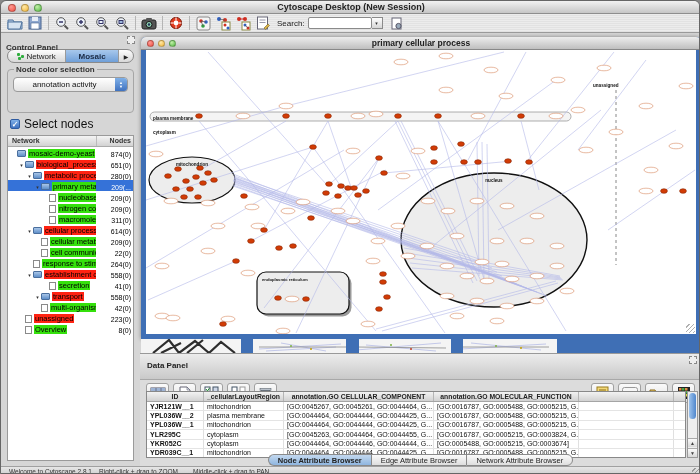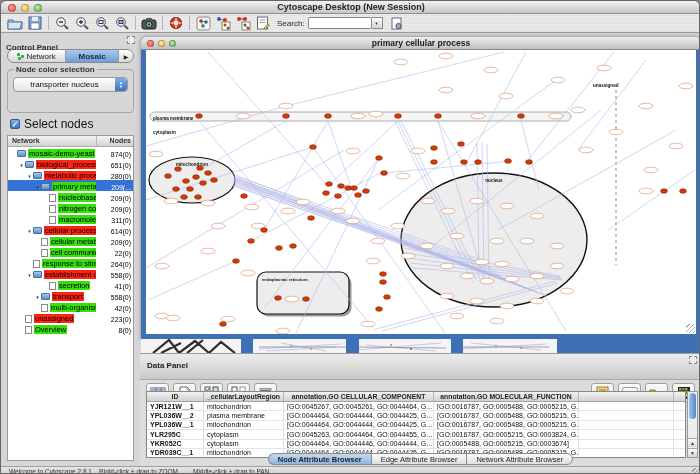--- a/index.html
+++ b/index.html
@@ -89,21 +89,21 @@
   .dspacer { flex:1; }
   .dtable { position:absolute; left:6px; top:38px; width:540px; height:67px; background:#fff; border:1px solid #888; overflow:hidden; }
   .dthead { display:flex; height:10px; background:linear-gradient(#f2f2f2,#d2d2d2); border-bottom:1px solid #a5a5a5; font-size:6.8px; font-weight:bold; color:#222; }
   .dthead .hc { border-right:1px solid #b5b5b5; text-align:center; overflow:hidden; white-space:nowrap; padding-top:1px; }
   .drow { display:flex; height:9.4px; font-size:7px; color:#111; border-bottom:0.5px solid #e4e4e4; }
   .drow .dc { border-right:1px solid #e0e0e0; overflow:hidden; white-space:nowrap; padding:0.5px 0 0 3px; }
   .drow .dc.id { font-weight:bold; }
   .dscroll { position:absolute; right:3px; top:38px; width:11px; height:67px; border:1px solid #999; background:#eee; }
   .dscroll .thumb { position:absolute; left:1px; top:1px; width:7px; height:26px; border-radius:4px; background:linear-gradient(90deg,#9ec4ee,#4f86cc); }
   .dscroll .ar { position:absolute; left:0; width:9px; height:9px; font-size:5px; color:#444; text-align:center; line-height:9px; background:linear-gradient(#fafafa,#d8d8d8); border-top:1px solid #aaa; }
-  .btabs { position:absolute; left:139px; top:452px; width:561px; height:13px; display:flex; align-items:flex-start; justify-content:center; }
+  .btabs { position:absolute; left:139px; top:452px; width:561px; height:13px; display:flex; align-items:center; justify-content:center; }
   .btab { height:12px; font-size:7.5px; color:#222; padding:1px 9px 0; border:1px solid #8a8a8a; border-right:none; background:linear-gradient(#fbfbfb,#dedede); }
   .btab:first-child { border-radius:6px 0 0 6px; }
   .btab:last-child { border-radius:0 6px 6px 0; border-right:1px solid #8a8a8a; }
   .btab.sel { background:linear-gradient(#c3d8ef,#8fb6e0); font-weight:bold; }
   
   .statusbar { position:absolute; left:0; top:465px; width:700px; height:9px; background:linear-gradient(#e6e6e6,#cfcfcf); border-top:1px solid #a0a0a0; font-size:6.5px; color:#333; }
   .statusbar span { position:absolute; top:1px; }
   .st-welcome { left:8px; } .st-zoom { left:98px; } .st-pan { left:192px; }
   .st-grip { position:absolute; right:1px; top:0; width:8px; height:8px; background:repeating-linear-gradient(135deg, transparent 0 2px, #9a9a9a 2px 3px); }
 </style>
@@ -251,21 +251,21 @@
         <span>Network</span>
       </span>
       <span class="s mos">
           <span>Mosaic</span>
         </span>
       <span class="s arr">▶</span>
     </div>
     <div class="groupbox">
       <span class="legend">Node color selection</span>
       <div class="combo">
-        <span class="val">transporter nucleus</span>
+        <span class="val">annotation activity</span>
         <span class="step">
             <span>▲</span>
             <span>▼</span>
           </span>
       </div>
     </div>
     <div class="chkrow">
       <span class="chk">✓</span>
       <span class="lbl">Select nodes</span>
     </div>

